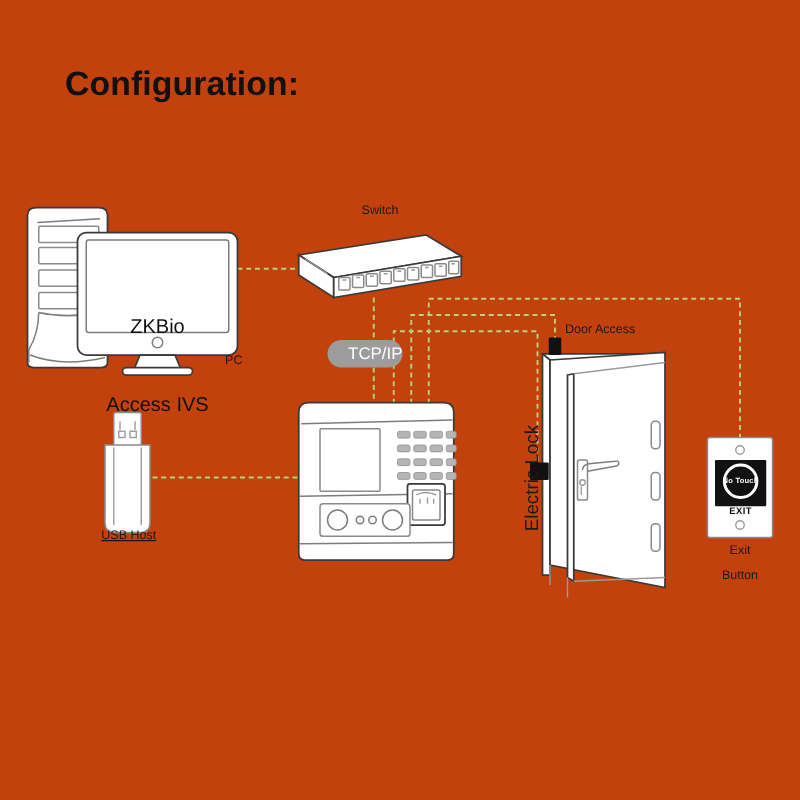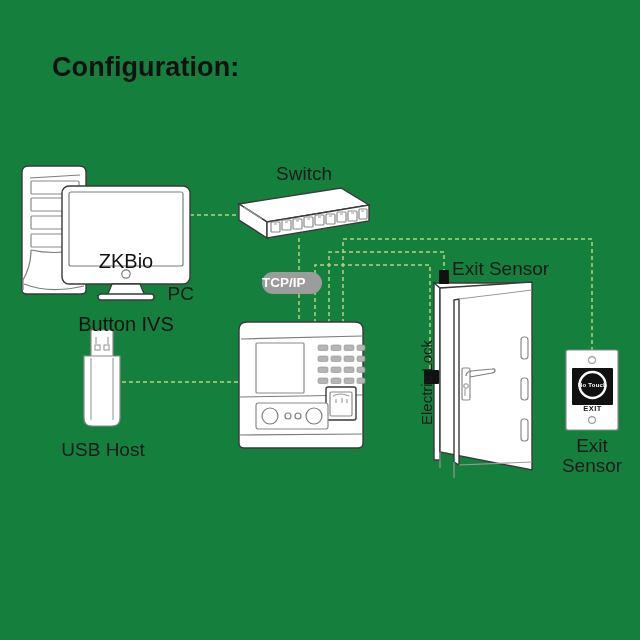--- a/index.html
+++ b/index.html
@@ -4,21 +4,21 @@
 <style>
   html, body {
     margin: 0;
     padding: 0;
     background: #ffffff;
   }
   #canvas {
     position: relative;
     width: 640px;
     height: 640px;
-    background: #15803d;
+    background: #c2410c;
     overflow: hidden;
     font-family: "Liberation Sans", sans-serif;
   }
   #diagram-svg {
     position: absolute;
     left: 0;
     top: 0;
     width: 640px;
     height: 640px;
   }
@@ -32,44 +32,43 @@
     left: 52px;
     top: 52px;
     font-size: 27px;
     letter-spacing: 0.1px;
   }
   .lbl {
     position: absolute;
     color: #1a1a1a;
     white-space: pre;
     text-align: center;
-    font-size: 19px;
+    font-size: 10px;
   }
   .screen-text {
     position: absolute;
     color: #111111;
     text-align: center;
     white-space: pre;
-    font-size: 20px;
+    font-size: 16px;
     line-height: 21px;
   }
   #tcpip-pill {
     position: absolute;
     left: 262px;
     top: 272px;
     width: 60px;
     height: 22px;
     border-radius: 11px;
     background: #9c9c9c;
     color: #ffffff;
     font-size: 13.5px;
     line-height: 22px;
-    text-align: left;
-    white-space: pre;
-    font-weight: bold;
+    text-align: right;
+    white-space: pre;
   }
   #label-electric-lock {
     position: absolute;
     left: 383px;
     top: 374px;
     width: 86px;
     transform: rotate(-90deg);
     transform-origin: center center;
     text-align: center;
     font-size: 15px;
@@ -274,36 +273,36 @@
       <circle class="st-lite" cx="592" cy="360" r="3.4"></circle>
       <circle class="st-lite" cx="592" cy="420" r="3.4"></circle>
       <rect class="blk" x="572" y="368" width="41" height="37" rx="1"></rect>
       <circle cx="592.5" cy="385" r="13" fill="none" stroke="#ffffff" stroke-width="2.4"></circle>
     </g>
 
   </svg>
 
   <div class="screen-text" id="screen-text-block" style="left:70px; top:209px; width:112px;">
     <div>ZKBio</div>
-    <div>Button IVS</div>
+    <div>Access IVS</div>
   </div>
 
   <div class="lbl" style="left:144px; top:283px; width:50px; text-align:right;">PC</div>
 
   <div class="lbl" style="left:249px; top:163px; width:110px;">Switch</div>
 
   <div id="tcpip-pill">TCP/IP</div>
 
-  <div class="lbl" style="left:48px; top:439px; width:110px;">USB Host</div>
-
-
-  <div class="lbl" style="left:452px; top:258px; width:120px; text-align:left;">Exit Sensor</div>
+  <div class="lbl" style="left:48px; top:423px; width:110px;text-decoration:underline;">USB Host</div>
+
+
+  <div class="lbl" style="left:452px; top:258px; width:120px; text-align:left;">Door Access</div>
 
   <div id="label-electric-lock">Electric Lock</div>
 
   <div class="exit-word" style="left:572px; top:382px; width:41px;">No Touch</div>
 
   <div class="exit-sub" style="left:572px; top:404px; width:41px;">EXIT</div>
 
   <div class="lbl" style="left:552px; top:435px; width:80px;">Exit</div>
-  <div class="lbl" style="left:552px; top:455px; width:80px;">Sensor</div>
+  <div class="lbl" style="left:552px; top:455px; width:80px;">Button</div>
 
 </div>
 
 </body></html>

